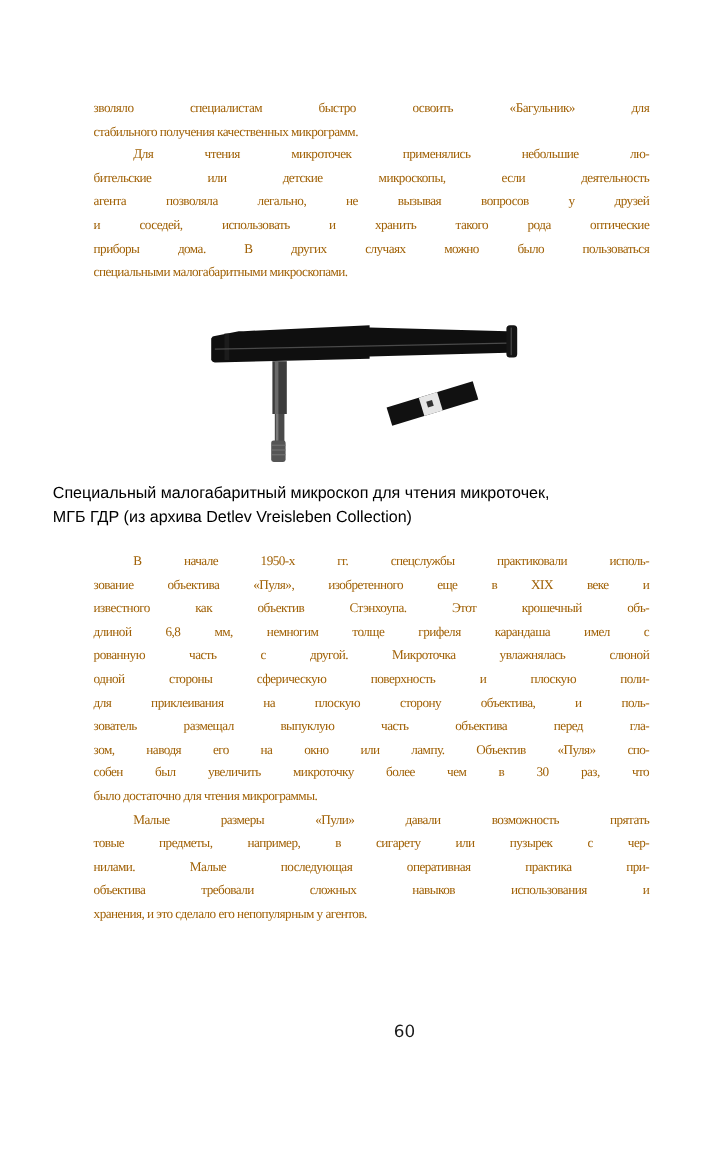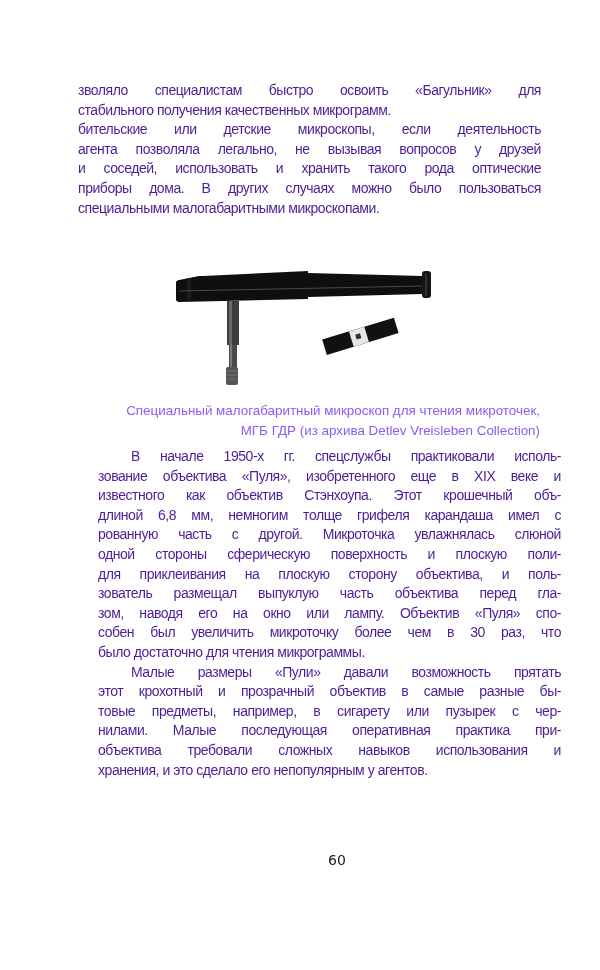--- a/index.html
+++ b/index.html
@@ -1,54 +1,55 @@
 <!DOCTYPE html>
 <html><head>
   <meta charset="utf-8">
   <style>
     html, body { margin: 0; padding: 0; background: #ffffff; }
     body { width: 600px; height: 970px; position: relative; overflow: hidden; }
     .page { position: absolute; left: 0; top: 0; width: 600px; height: 970px; background: #ffffff; }
     .text-block {
       position: absolute; left: 78px; width: 463px;
-      font-family: Liberation Sans, sans-serif;
-      font-size: 14px; color: #4c1d95;
+      font-family: Liberation Serif, serif;
+      font-size: 11px; color: #a16207;
       letter-spacing: -0.45px;
     }
     .line {
       display: block; height: 19.6px; line-height: 19.6px;
       white-space: nowrap; text-align: justify; text-align-last: justify;
     }
     .line.last { text-align-last: left; }
     .line.indent { padding-left: 33px; }
     #block1 { top: 81px; }
-    #block2 { top: 447px; margin-left: 20px; }
+    #block2 { top: 459px; }
     .figure {
       position: absolute; left: 143px; top: 257px; width: 325px; height: 137px;
       background: #ffffff;
     }
     .caption {
-      position: absolute; left: 60px; width: 480px; top: 401px;
-      font-family: "Liberation Sans", sans-serif; font-size: 13.4px; color: #8b5cf6;
-      text-align: right; line-height: 20px;
+      position: absolute; left: 44px; width: 480px; top: 401px;
+      font-family: "Liberation Sans", sans-serif; font-size: 13.4px; color: #000000;
+      text-align: left; line-height: 20px;
     }
     .caption span { display: block; }
     .page-number {
       position: absolute; left: 0; width: 600px; top: 852px; text-align: center;
       font-family: "DejaVu Sans", sans-serif; font-size: 14px; color: #1a1a1a; padding-left: 37px;
     }
   </style>
 </head>
 <body>
 
 <div class="page">
 
   <div class="text-block" id="block1">
     <span class="line">зволяло специалистам быстро освоить «Багульник» для</span>
     <span class="line last">стабильного получения качественных микрограмм.</span>
+    <span class="line indent">Для чтения микроточек применялись небольшие лю-</span>
     <span class="line">бительские или детские микроскопы, если деятельность</span>
     <span class="line">агента позволяла легально, не вызывая вопросов у друзей</span>
     <span class="line">и соседей, использовать и хранить такого рода оптические</span>
     <span class="line">приборы дома. В других случаях можно было пользоваться</span>
     <span class="line last">специальными малогабаритными микроскопами.</span>
   </div>
 
   <div class="figure">
     <svg width="325" height="137" viewBox="0 0 325 137">
 
@@ -87,21 +88,20 @@
     <span class="line">известного как объектив Стэнхоупа. Этот крошечный объ-</span>
     <span class="line">длиной 6,8 мм, немногим толще грифеля карандаша имел с</span>
     <span class="line">рованную часть с другой. Микроточка увлажнялась слюной</span>
     <span class="line">одной стороны сферическую поверхность и плоскую поли-</span>
     <span class="line">для приклеивания на плоскую сторону объектива, и поль-</span>
     <span class="line">зователь размещал выпуклую часть объектива перед гла-</span>
     <span class="line">зом, наводя его на окно или лампу. Объектив «Пуля» спо-</span>
     <span class="line">собен был увеличить микроточку более чем в 30 раз, что</span>
     <span class="line last">было достаточно для чтения микрограммы.</span>
     <span class="line indent">Малые размеры «Пули» давали возможность прятать</span>
-    <span class="line">этот крохотный и прозрачный объектив в самые разные бы-</span>
     <span class="line">товые предметы, например, в сигарету или пузырек с чер-</span>
     <span class="line">нилами. Малые последующая оперативная практика при-</span>
     <span class="line">объектива требовали сложных навыков использования и</span>
     <span class="line last">хранения, и это сделало его непопулярным у агентов.</span>
   </div>
 
   <div class="page-number">60</div>
 </div>
 
 </body></html>

